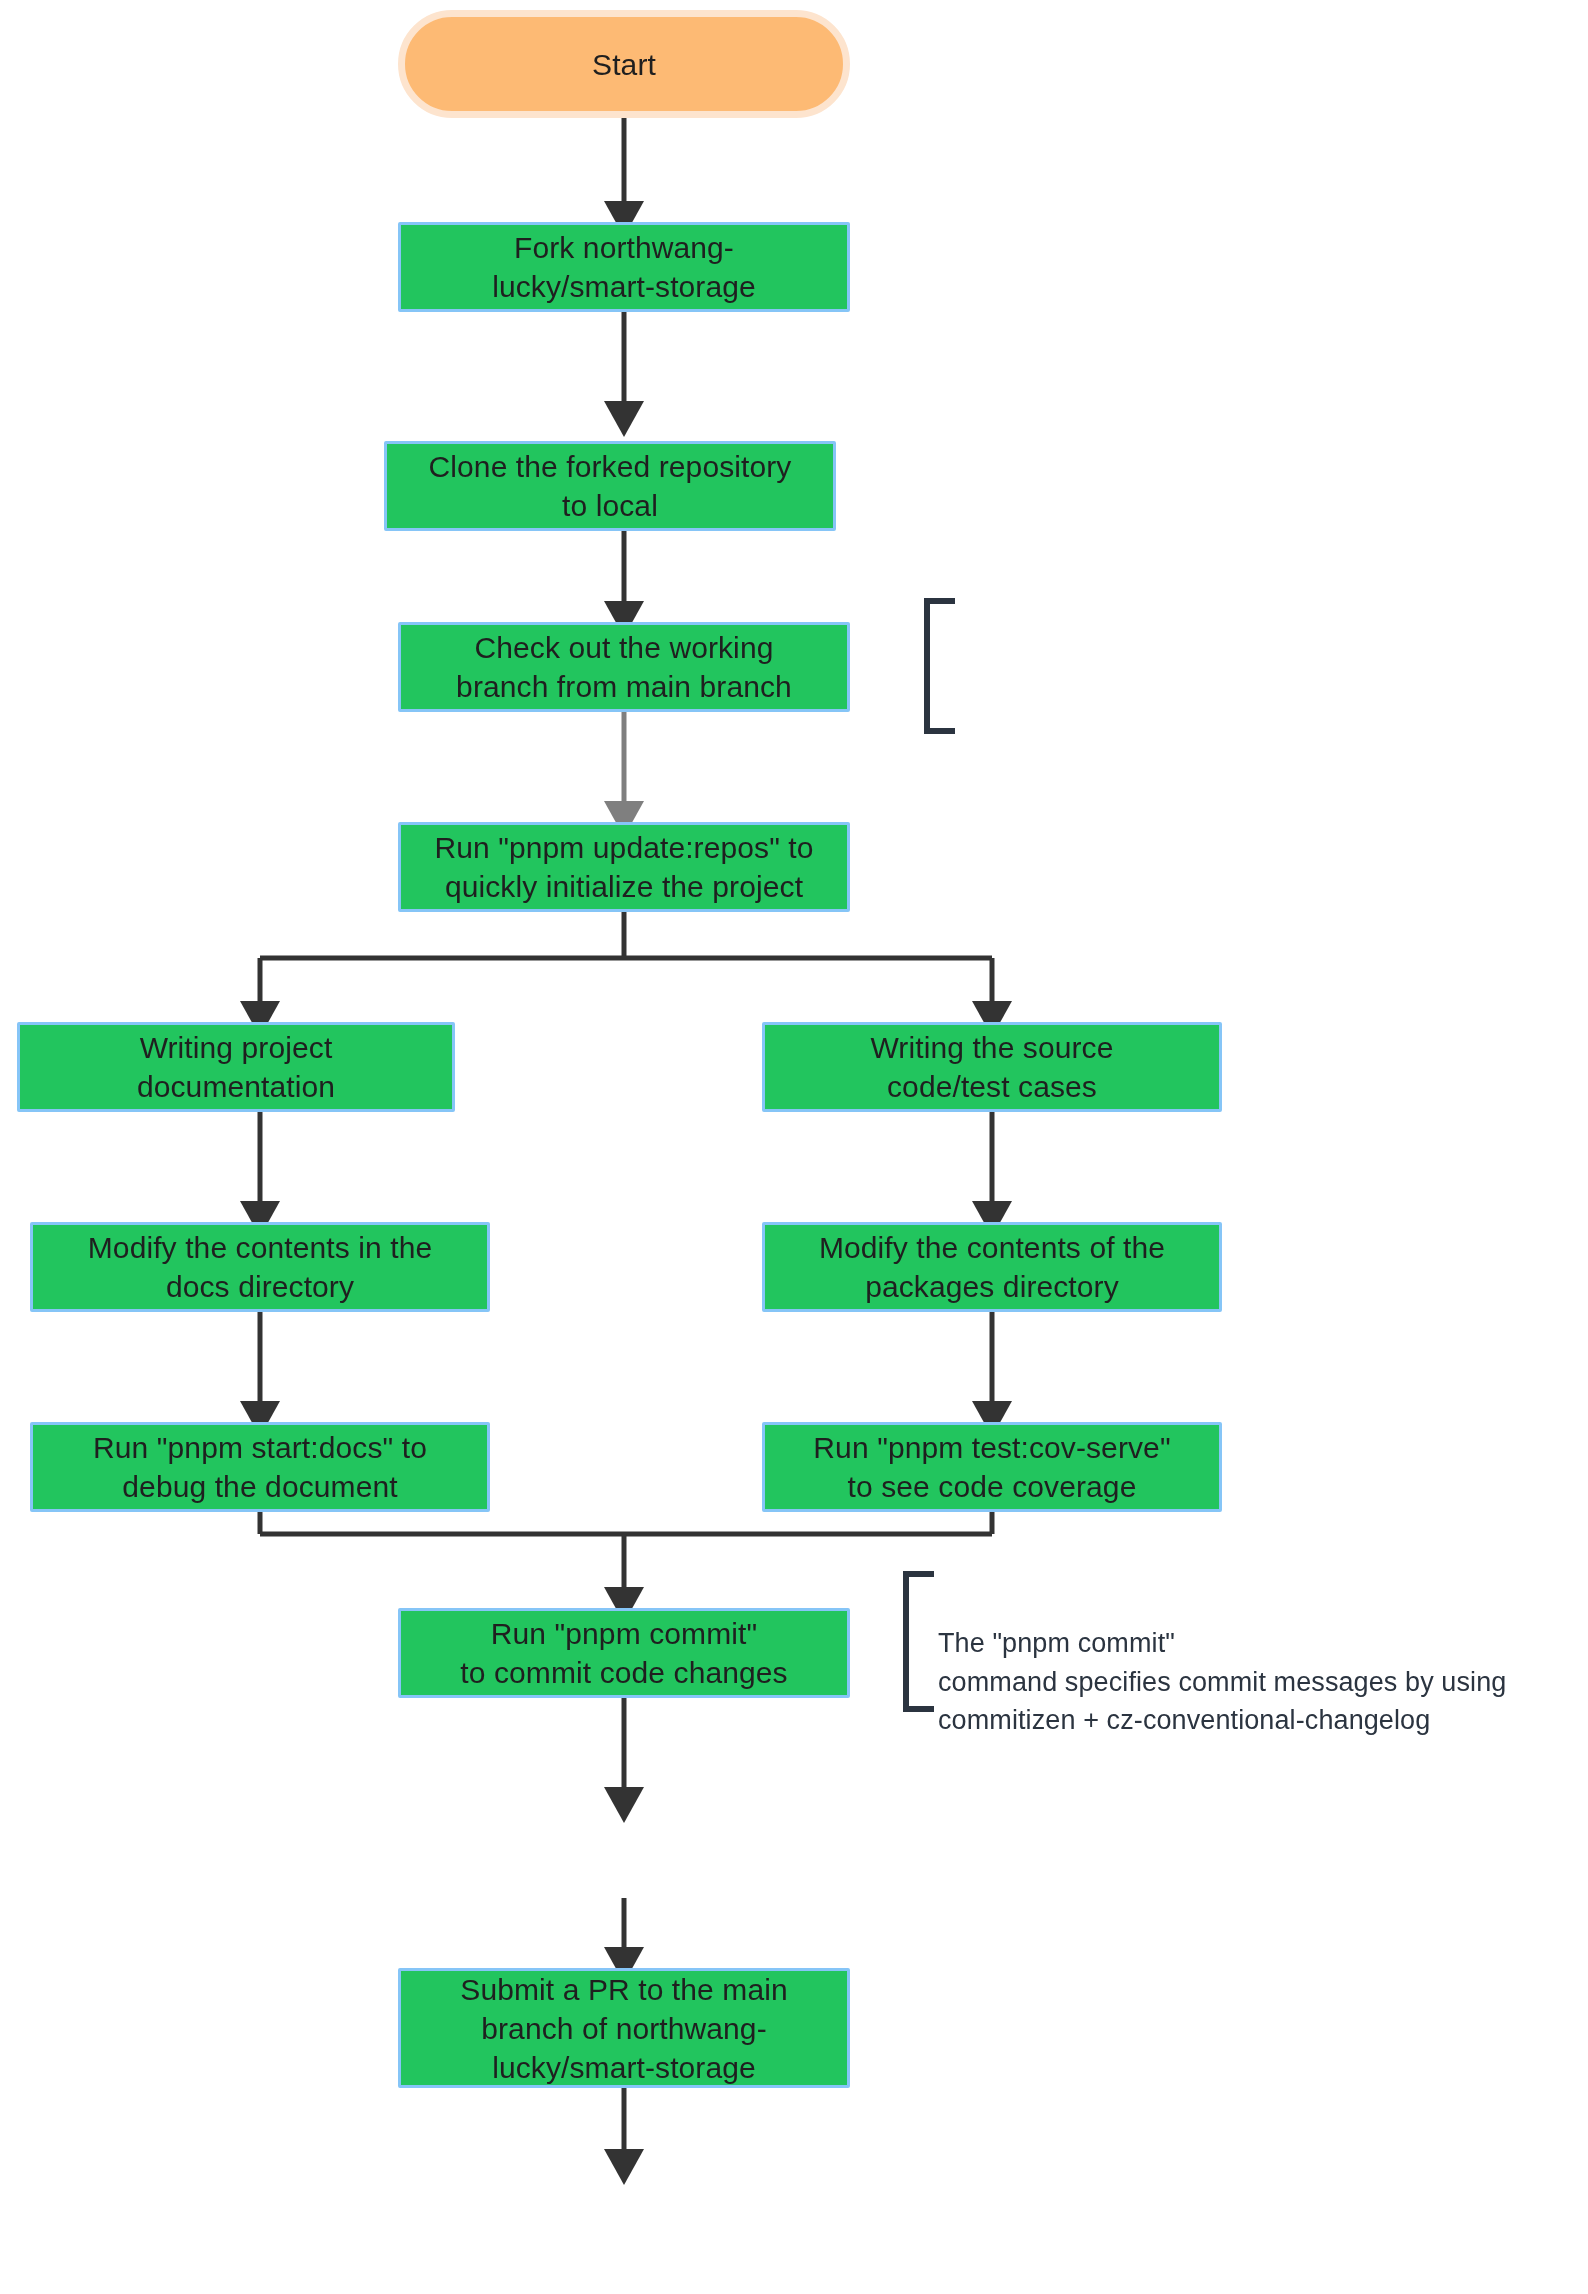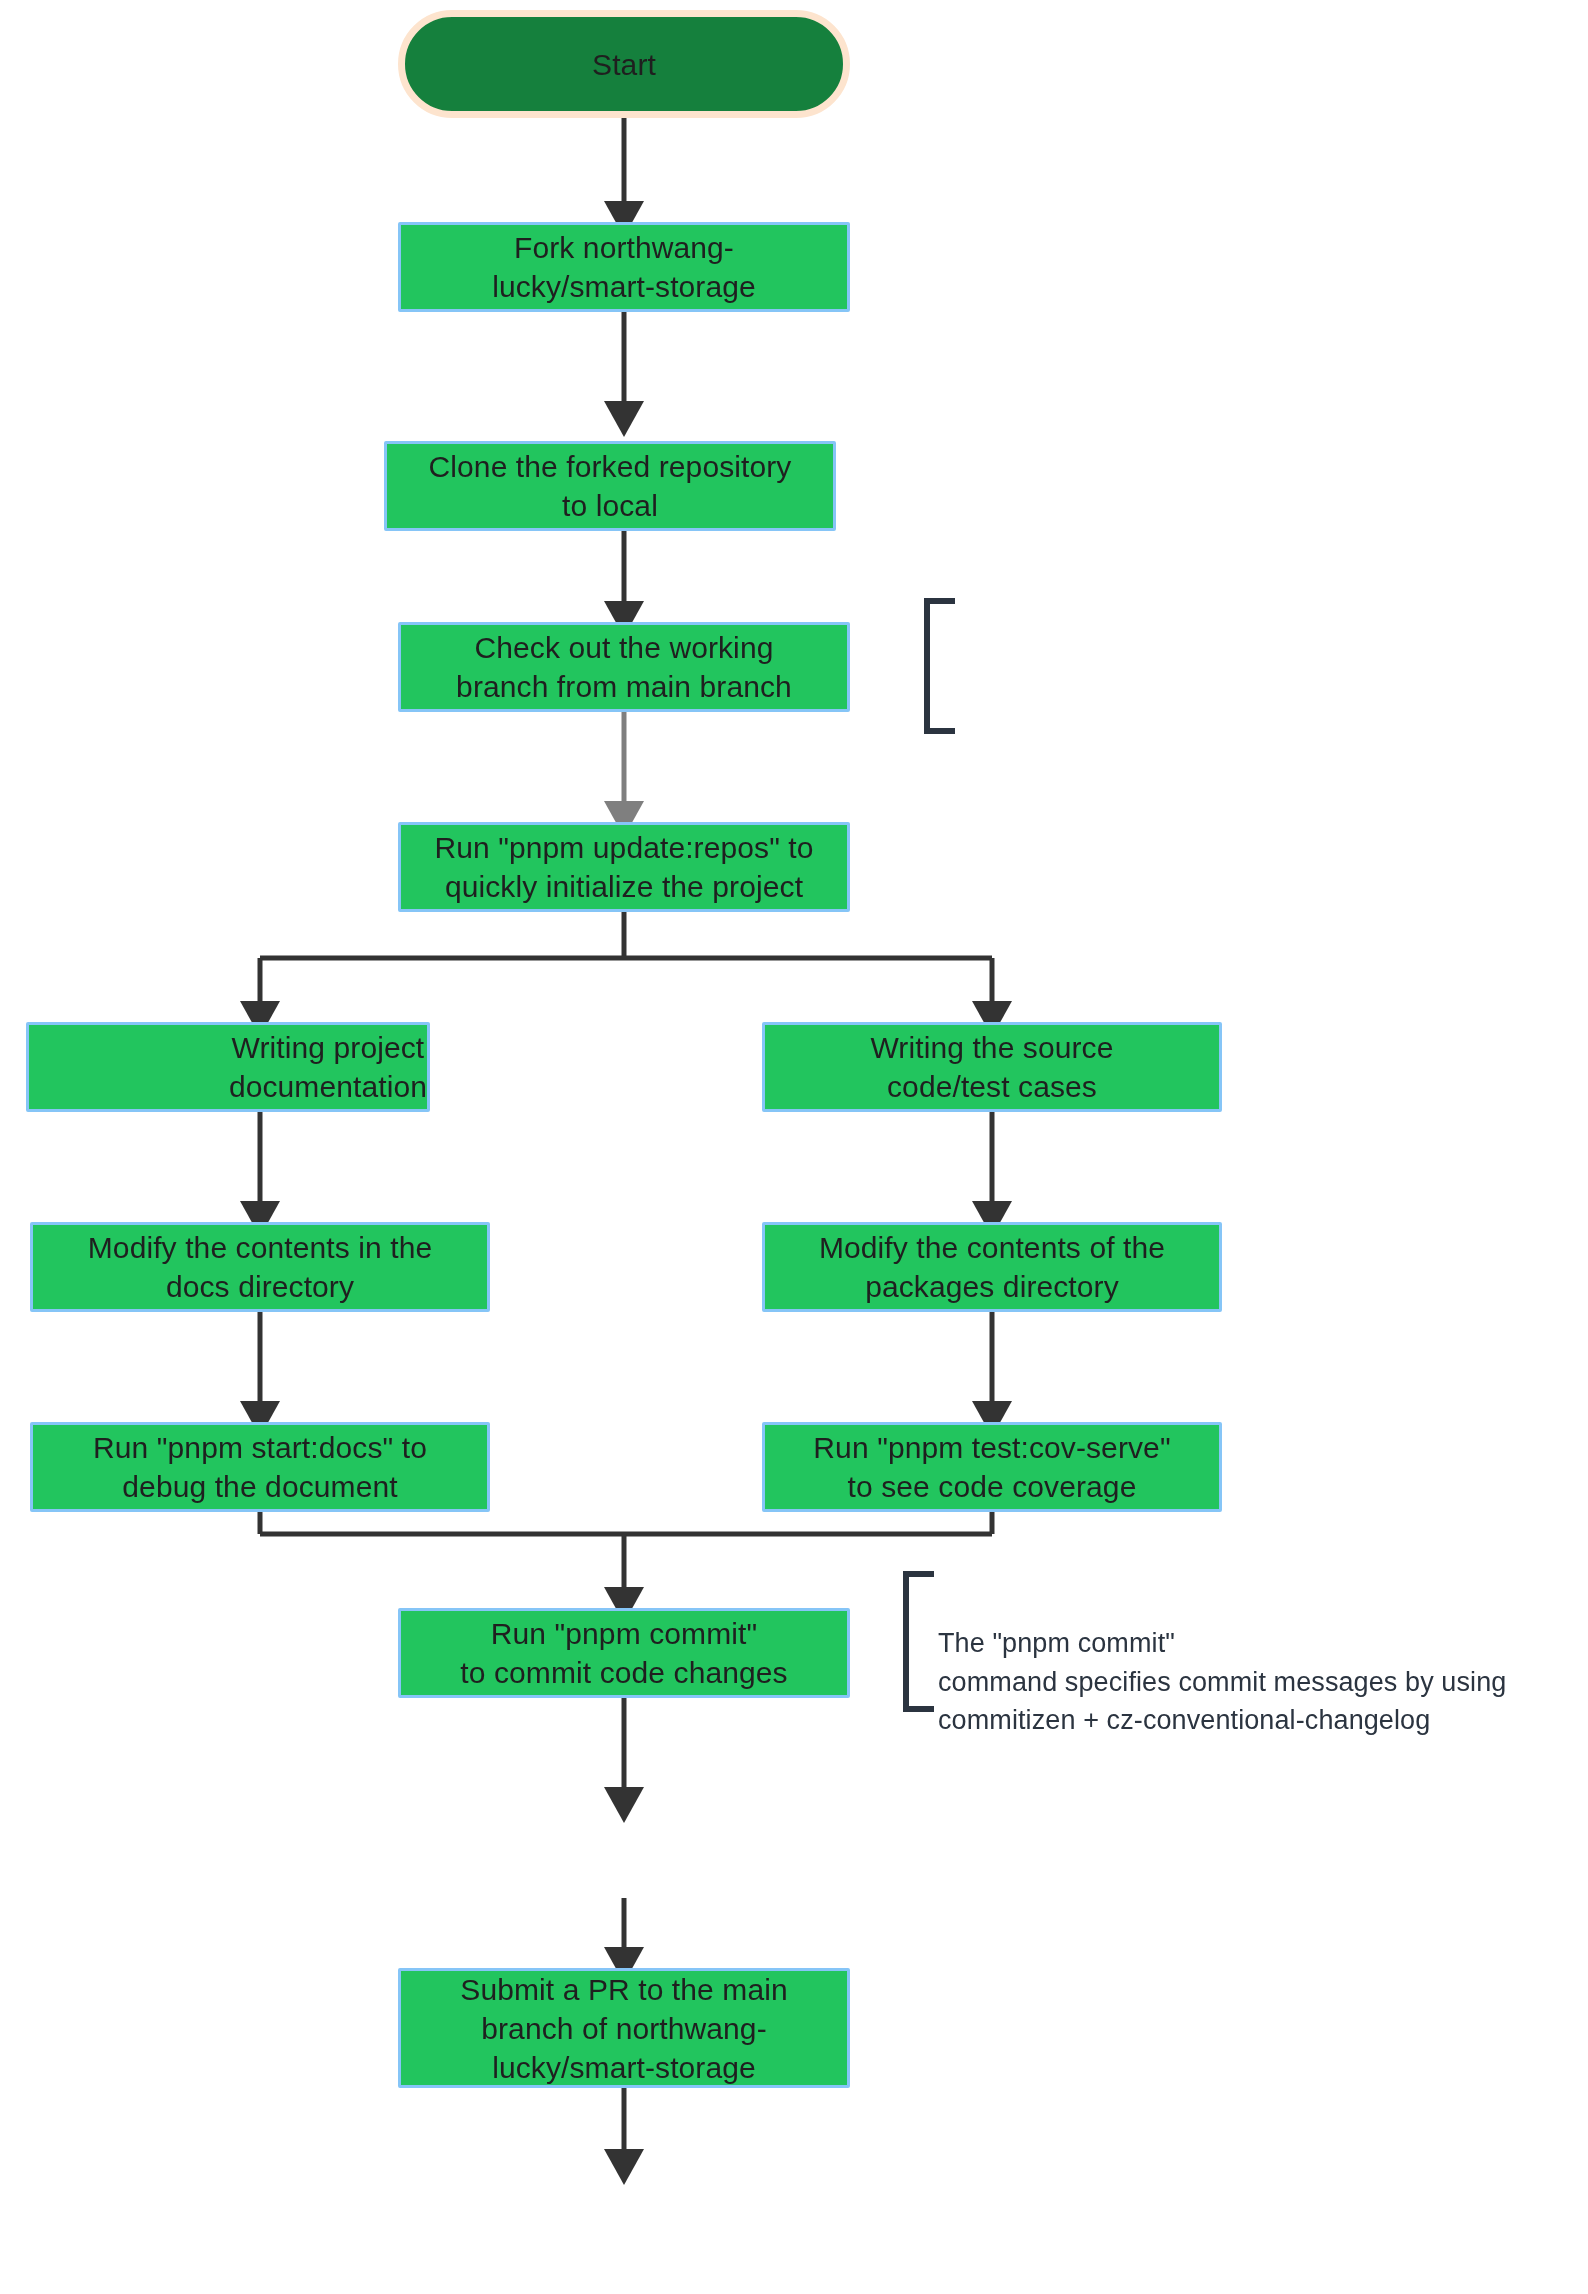--- a/index.html
+++ b/index.html
@@ -33,21 +33,21 @@
     line-height: 1.30;
     letter-spacing: 0.1px;
     white-space: pre-line;
   }
   .node.process {
     background: #22c55e;
     border: 3px solid #86c5f7;
     border-radius: 2px;
   }
   .node.terminal {
-    background: #15803d;
+    background: #fdba74;
     border: 7px solid #fde4ce;
     border-radius: 62px;
   }
   .note {
     position: absolute;
     color: #2b3440;
     font-size: 27px;
     line-height: 1.42;
     white-space: pre-line;
     letter-spacing: 0.1px;
@@ -138,21 +138,21 @@
   <div class="node process" style="left:398px; top:622px; width:452px; height:90px;">
     <span>Check out the working
 branch from main branch</span>
   </div>
 
   <div class="node process" style="left:398px; top:822px; width:452px; height:90px;">
     <span>Run "pnpm update:repos" to
 quickly initialize the project</span>
   </div>
 
-  <div class="node process" style="left:26px; top:1022px; width:404px; height:90px;justify-content:flex-end;">
+  <div class="node process" style="left:17px; top:1022px; width:438px; height:90px;">
     <span>Writing project
 documentation</span>
   </div>
 
   <div class="node process" style="left:762px; top:1022px; width:460px; height:90px;">
     <span>Writing the source
 code/test cases</span>
   </div>
 
   <div class="node process" style="left:762px; top:1222px; width:460px; height:90px;">

